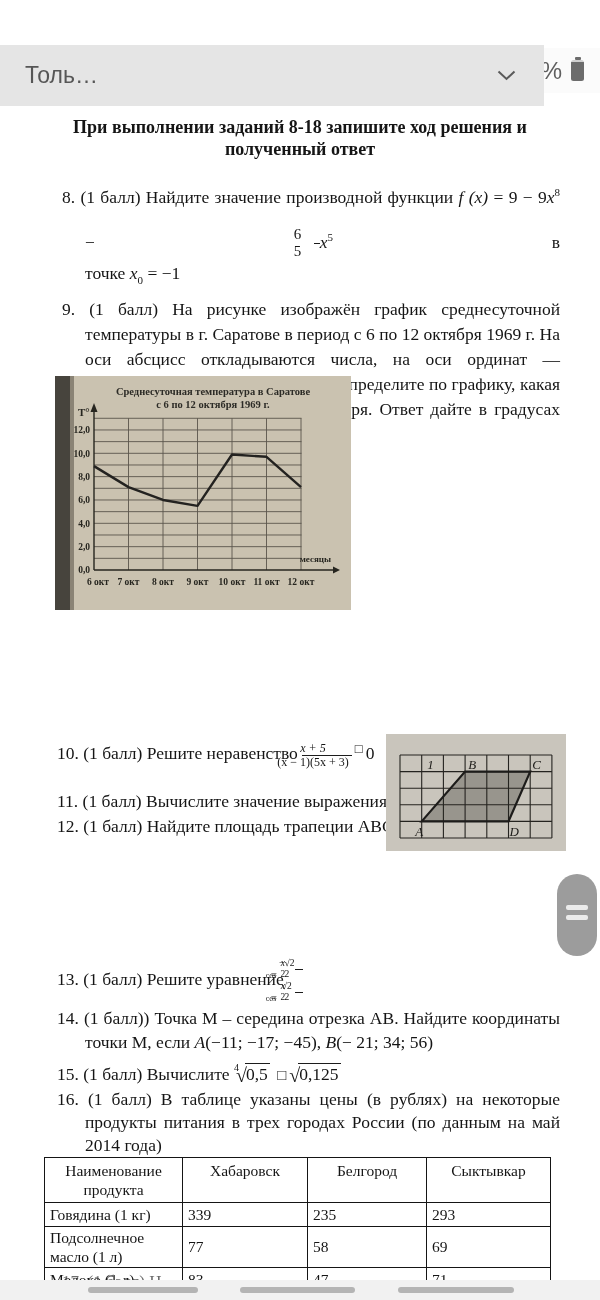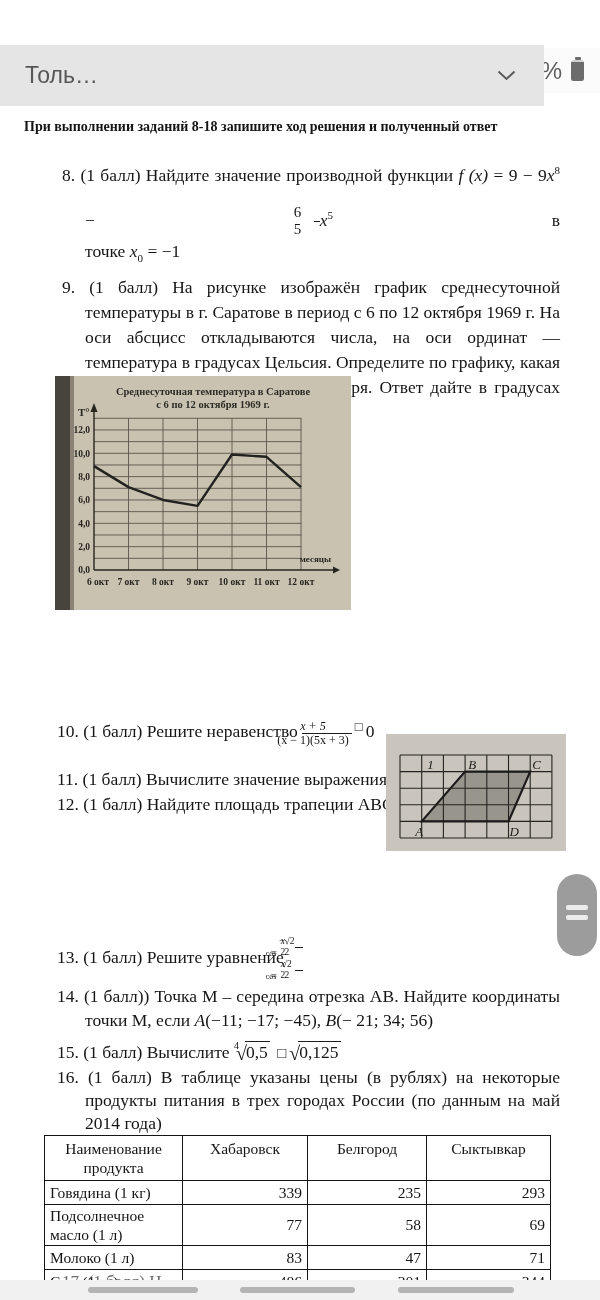--- a/index.html
+++ b/index.html
@@ -16,21 +16,21 @@
   .battery:before{content:"";position:absolute;top:-3px;left:3.5px;width:6px;height:3px;background:#6c6c6c;border-radius:1px;}
 
   
   .appbar{position:absolute;top:45px;left:0;width:544px;height:61px;background:#e5e5e5;
     display:flex;align-items:center;font-family:"Liberation Sans",sans-serif;}
   .appbar-title{font-size:23px;color:#565656;margin-left:25px;}
   .appbar-chevron{margin-left:auto;margin-right:28px;display:flex;}
 
   
   .content{position:absolute;top:106px;left:0;width:600px;font-size:17.5px;line-height:25px;}
-  .instruction{margin:10px 24px 0;font-weight:bold;font-size:14px;line-height:22px;}
+  .instruction{margin:10px 24px 0;text-align:center;font-weight:bold;font-size:18px;line-height:22px;}
   .prob{margin:0 40px 0 85px;text-align:justify;}
   .in1{text-indent:-23px;}
   .in2{text-indent:-28px;}
   .p8a{margin-top:12px;line-height:40px;text-align:justify;text-align-last:justify;}
   .p8b{line-height:23px;}
   .p9{margin-top:6px;}
   .spacer1{height:276px;position:relative;}
   .p10{line-height:52px;}
   .p11{margin-top:4px;line-height:26px;}
   .p12{line-height:25px;}
@@ -62,21 +62,21 @@
 
   
   .chart-img{position:absolute;left:55px;top:376px;}
   .fig12-img{position:absolute;left:386px;top:734px;}
 
   
   table.prices{border-collapse:collapse;margin:0 0 0 44px;font-size:15.5px;line-height:19px;}
   table.prices th,table.prices td{border:1.4px solid #151515;padding:1px 5px;font-weight:normal;margin-top:20px;}
   table.prices{border:1.6px solid #151515;}
   table.prices th{height:40px;vertical-align:top;text-align:center;padding-top:3px;}
-  table.prices td{height:21px;text-align:right;}
+  table.prices td{height:21px;text-align:left;}
   table.prices td.prod{text-align:left;width:127px;}
   table.prices .c1{width:114px;}  table.prices .c2{width:108px;}  table.prices .c3{width:113px;}
 
   
   .scroll-pill{position:absolute;left:557px;top:874px;width:40px;height:82px;border-radius:20px;background:#9c9c9c;z-index:5;}
   .scroll-pill .bar{position:absolute;left:9px;width:22px;height:4.5px;border-radius:2px;background:#ebebeb;}
   .b1{top:31px;} .b2{top:41px;}
 
   
   .navbar{position:absolute;left:0;top:1280px;width:600px;height:20px;background:#f1f1f1;z-index:6;}

